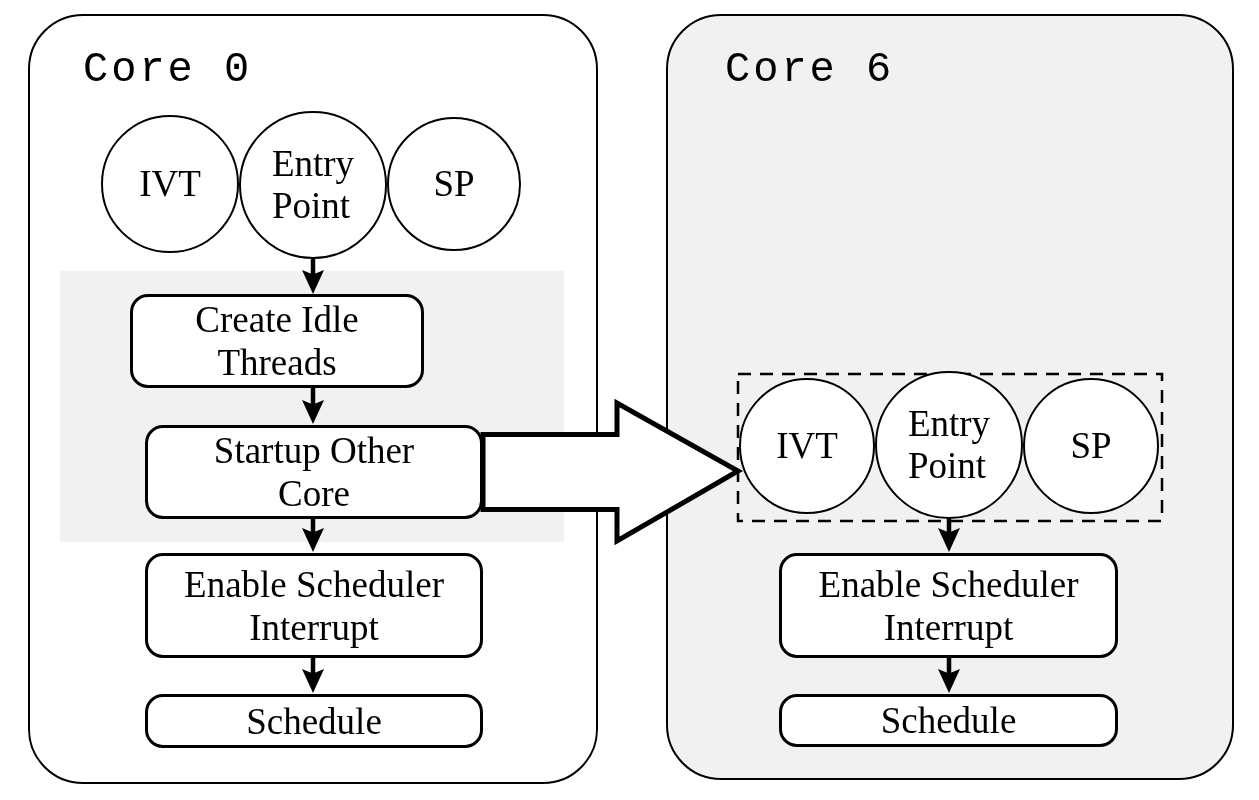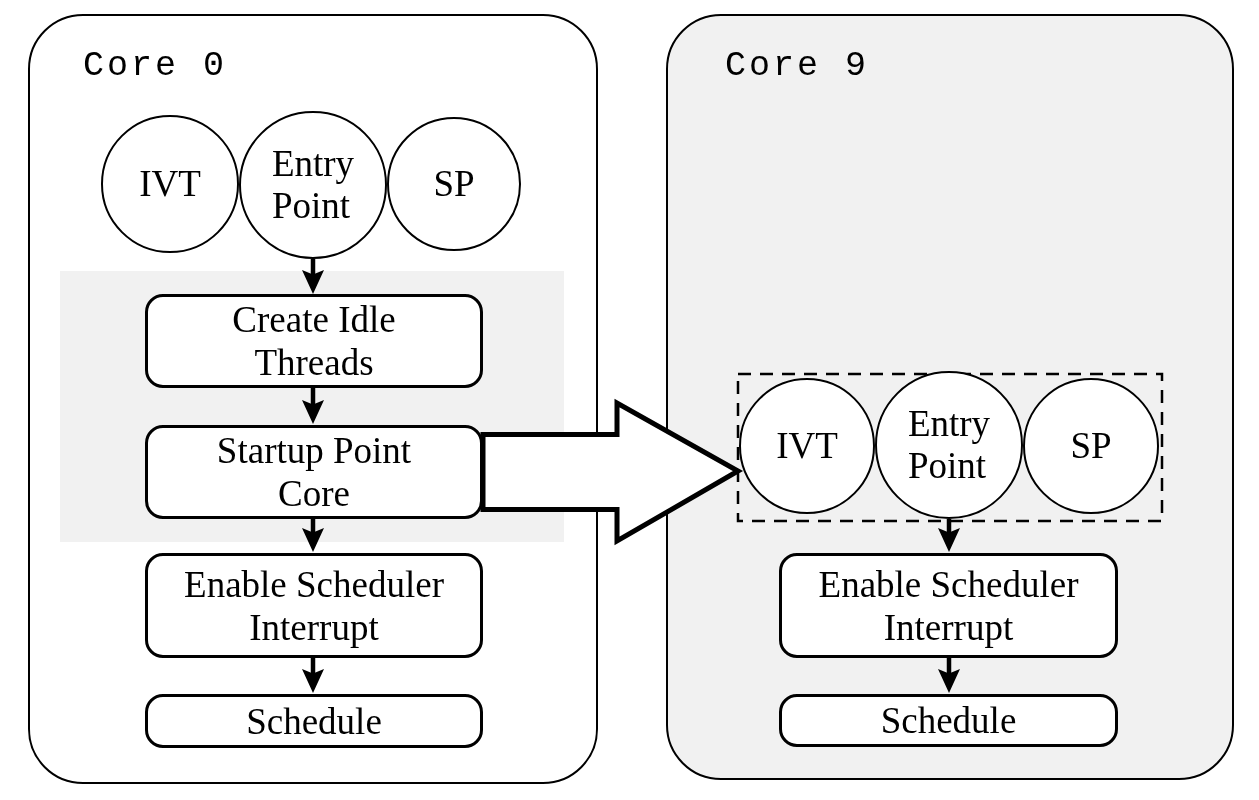--- a/index.html
+++ b/index.html
@@ -7,21 +7,21 @@
     position:relative;width:1259px;height:800px;background:#ffffff;
     font-family:"Liberation Serif","DejaVu Serif",serif;color:#000;overflow:hidden;
   }
   .core{
     position:absolute;box-sizing:border-box;border:2px solid #000;
     border-radius:55px;background:#fff;z-index:1;
   }
   .band{position:absolute;z-index:2;}
   .core-title{
     position:absolute;z-index:3;font-family:"Liberation Mono","DejaVu Sans Mono",monospace;
-    font-size:35px;letter-spacing:3px;color:#000;white-space:nowrap;
+    font-size:42px;letter-spacing:3px;color:#000;white-space:nowrap;
   }
   .layer{position:absolute;left:0;top:0;pointer-events:none;}
   .layer.dash{z-index:4;}
   .layer.arrows{z-index:7;}
   .circle{
     position:absolute;box-sizing:border-box;border:2px solid #000;border-radius:50%;
     background:#fff;z-index:5;display:flex;align-items:center;justify-content:center;
     text-align:left;font-size:37px;line-height:42px;white-space:pre-line;
   }
   .step{
@@ -34,34 +34,34 @@
 <body>
 
 <div id="canvas">
 
   <div class="core" style="left:28px;top:14px;width:570px;height:770px;"></div>
   <div class="core" style="left: 666px; top: 14px; width: 568px; height: 766px; background-color: rgb(241, 241, 241);"></div>
 
   <div class="band" style="left: 60px; top: 271px; width: 504px; height: 271px; background-color: rgb(241, 241, 241);"></div>
 
   <div class="core-title" style="left:83px;top:46px;">Core 0</div>
-  <div class="core-title" style="left:725px;top:46px;">Core 9</div>
+  <div class="core-title" style="left:725px;top:46px;">Core 6</div>
 
   <svg class="layer dash" width="1259" height="800">
     <rect x="738" y="374" width="424" height="147" fill="none" stroke-width="2.5" stroke-dasharray="13 9" stroke="#000000"></rect>
   </svg>
 
   <div class="circle" style="left:101px;top:115px;width:138px;height:138px;">IVT</div>
   <div class="circle" style="left:239px;top:111px;width:148px;height:148px;">Entry
 Point</div>
   <div class="circle" style="left:387px;top:117px;width:134px;height:134px;">SP</div>
 
-  <div class="step" style="left:145px;top:294px;width:338px;height:94px;">Create Idle
+  <div class="step" style="left:130px;top:294px;width:294px;height:94px;">Create Idle
 Threads</div>
-  <div class="step" style="left:145px;top:425px;width:338px;height:94px;">Startup Point
+  <div class="step" style="left:145px;top:425px;width:338px;height:94px;">Startup Other
 Core</div>
   <div class="step" style="left:145px;top:553px;width:338px;height:105px;">Enable Scheduler
 Interrupt</div>
   <div class="step" style="left:145px;top:694px;width:338px;height:54px;">Schedule</div>
 
   <div class="circle" style="left:739px;top:378px;width:136px;height:136px;">IVT</div>
   <div class="circle" style="left:875px;top:371px;width:148px;height:148px;">Entry
 Point</div>
   <div class="circle" style="left:1023px;top:378px;width:136px;height:136px;">SP</div>
 

